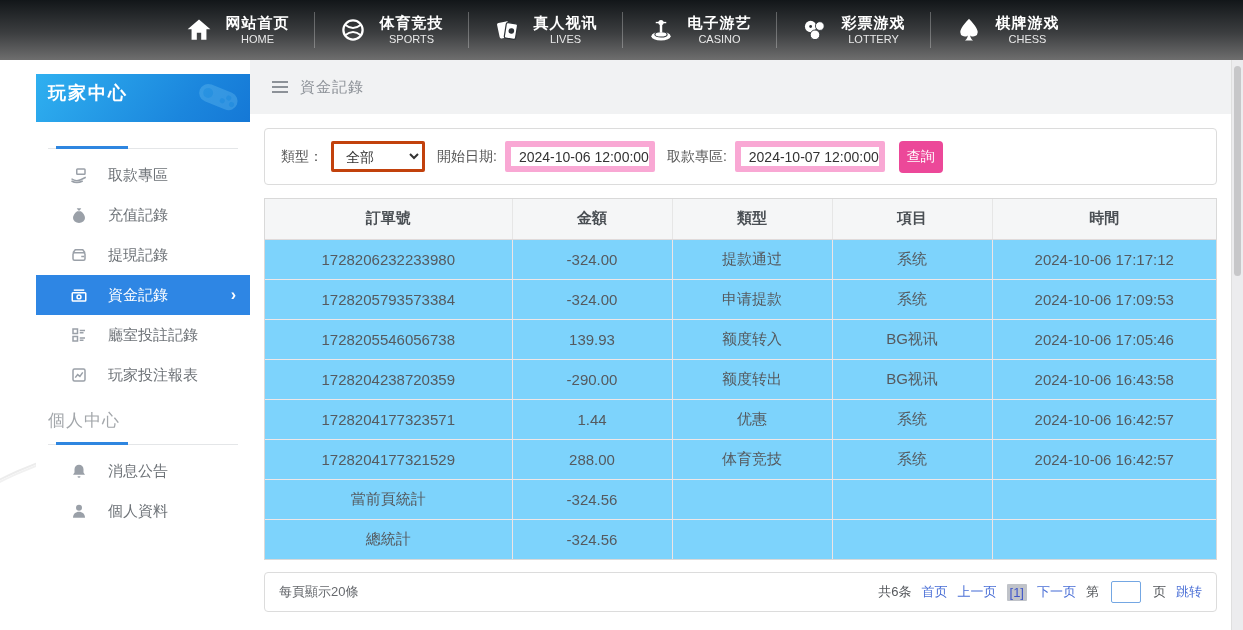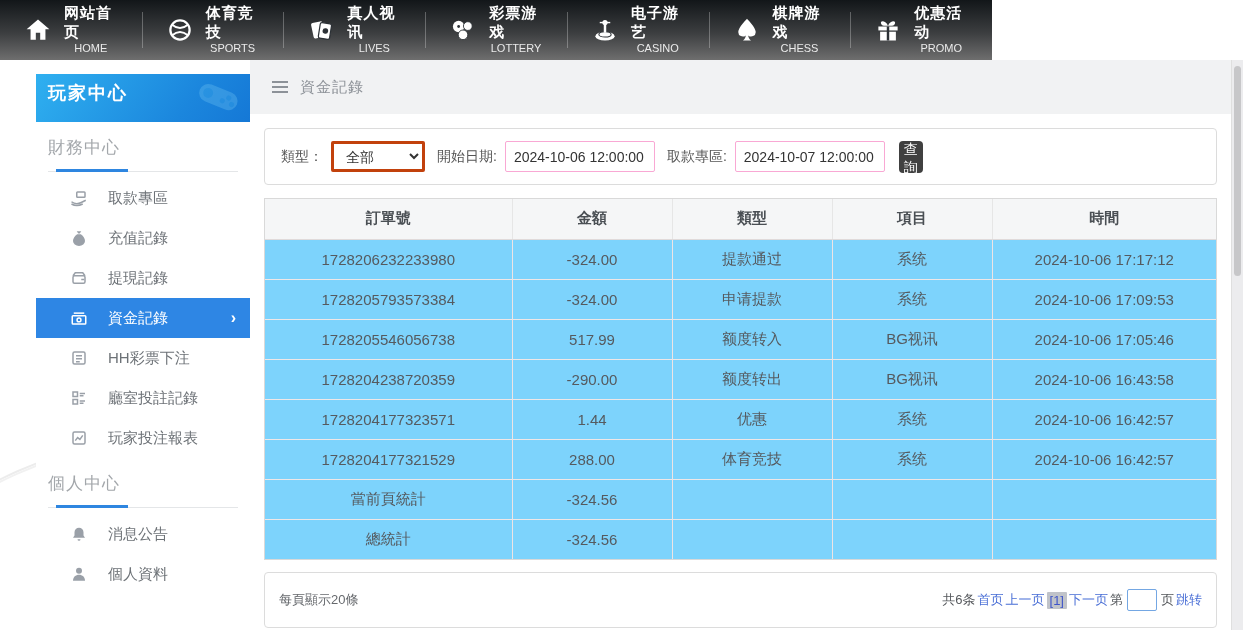--- a/index.html
+++ b/index.html
@@ -6,21 +6,21 @@
   html,body { width:1243px; height:630px; overflow:hidden; }
   body { font-family:"Liberation Sans","DejaVu Sans",sans-serif; background:#ffffff; position:relative; }
 
   
   .swoosh { position:absolute; left:-120px; bottom:-40px; width:420px; height:220px;
     border-top:2px solid #ececec; border-radius:50%; transform:rotate(-18deg); pointer-events:none; }
   .swoosh2 { position:absolute; left:-140px; bottom:-80px; width:480px; height:260px;
     border-top:2px solid #f1f1f1; border-radius:50%; transform:rotate(-18deg); pointer-events:none; }
 
   
-  .topnav { position:absolute; left:0; top:0; width:992px; height:60px;
+  .topnav { position:absolute; left:0; top:0; width:1243px; height:60px;
     background:linear-gradient(#121619 0%, #3c3e40 55%, #6e6e6e 100%);
     display:flex; align-items:center; justify-content:center; z-index:5; }
   .nav-items { display:flex; align-items:center; height:100%; }
   .nav-item { display:flex; align-items:center; gap:12px; padding:0 24px; height:100%;
     cursor:pointer; text-decoration:none; position:relative; }
   .nav-item + .nav-item::before { content:""; position:absolute; left:0; top:12px; bottom:12px;
     width:1px; background:rgba(255,255,255,.28); }
   .nav-icon { width:30px; height:30px; display:flex; align-items:center; justify-content:center; }
   .nav-text { display:flex; flex-direction:column; align-items:center; line-height:1.25; }
   .nav-text .zh { color:#ffffff; font-size:15px; font-weight:bold; letter-spacing:1px; }
@@ -61,40 +61,40 @@
   .hamburger { width:16px; display:flex; flex-direction:column; gap:3px; }
   .hamburger i { display:block; height:2px; background:#8d9298; }
   .breadcrumb .crumb-title { color:#8d9298; font-size:15px; letter-spacing:1px; }
 
   .filter-panel { margin:14px 14px 0 14px; height:57px; border:1px solid #dcdcdc; border-radius:4px;
     display:flex; align-items:center; padding:0 12px; gap:8px; background:#fff; }
   .filter-label { color:#555; font-size:14px; margin-left:4px; }
   .type-select { width:94px; height:31px; border:3px solid #c2410c; border-radius:2px;
     font-size:14px; color:#333; padding-left:8px; background:#fff;
     font-family:"Liberation Sans","DejaVu Sans",sans-serif; }
-  .date-input { width:150px; height:31px; border:1px solid #f9a8d4; border-radius:2px;
+  .date-input { width:150px; height:31px; border:6px solid #f9a8d4; border-radius:2px;
     font-size:14px; color:#333; text-align:left; padding-left:8px;
     font-family:"Liberation Sans","DejaVu Sans",sans-serif; }
-  .search-btn { margin-left:6px; width:24px; height:32px; background:#404040; color:#fff;
+  .search-btn { margin-left:6px; width:44px; height:32px; background:#ec4899; color:#fff;
     border:none; border-radius:4px; font-size:14px; cursor:pointer;
     font-family:"Liberation Sans","DejaVu Sans",sans-serif; }
 
   .table-wrap { margin:13px 14px 0 14px; border:1px solid #d9d9d9; }
   table { width:100%; border-collapse:collapse; table-layout:fixed; }
   col.c-order{width:247px;} col.c-amount{width:160px;} col.c-type{width:160px;} col.c-item{width:160px;}
   th { height:40px; background:#f5f6f7; color:#4a4f54; font-size:15px; font-weight:bold;
     border-right:1px solid #e6e6e6; border-bottom:1px solid #e0dada; text-align:center; }
   td { height:40px; color:#555a5f; font-size:15px; text-align:center;
     border-right:1px solid #eee4e4; border-top:1px solid #efe7e7; background:#7dd3fc; }
   th:last-child, td:last-child { border-right:none; }
 
-  .table-foot { margin:12px 14px 0 14px; height:56px; border:1px solid #dcdcdc; border-radius:4px;
+  .table-foot { margin:12px 14px 0 14px; height:40px; border:1px solid #dcdcdc; border-radius:4px;
     display:flex; align-items:center; justify-content:space-between; padding:0 14px; background:#fff; }
   .per-page { color:#66696d; font-size:13px; }
-  .pager { display:flex; align-items:center; gap:2px; font-size:13px; color:#55585c; }
+  .pager { display:flex; align-items:center; gap:10px; font-size:13px; color:#55585c; }
   .pager a { color:#4a6fd6; text-decoration:none; cursor:pointer; }
   .pager .current { background:#c0c3c9; color:#3f55c9; padding:1px 3px; border-radius:1px; }
   .jump-input { width:30px; height:22px; border:1px solid #74a7e3; border-radius:2px;
     margin:0 2px; text-align:center; font-size:13px; }
 </style>
 </head>
 <body>
 
 <div class="swoosh"></div>
 <div class="swoosh2"></div>
@@ -137,74 +137,60 @@
       </span>
       <span class="nav-text">
           <span class="zh">真人视讯</span>
           <span class="en">LIVES</span>
         </span>
     </a>
 
     <a class="nav-item">
       <span class="nav-icon">
         <svg width="28" height="28" viewBox="0 0 32 32">
-            <circle cx="11" cy="12" r="6.5" fill="#fff"></circle>
-            <circle cx="21.5" cy="11.5" r="5" fill="#fff" stroke="#2c3136" stroke-width="1"></circle>
-            <circle cx="16" cy="21.5" r="5.5" fill="#fff" stroke="#2c3136" stroke-width="1"></circle>
-            <circle cx="11" cy="12" r="1.6" fill="#2c3136"></circle>
-          </svg>
-      </span>
-      <span class="nav-text">
-          <span class="zh">彩票游戏</span>
-          <span class="en">LOTTERY</span>
-        </span>
-    </a>
-
-    <a class="nav-item">
-      <span class="nav-icon">
-        <svg width="28" height="28" viewBox="0 0 32 32">
             <ellipse cx="16" cy="23" rx="11" ry="5" fill="#fff"></ellipse>
             <ellipse cx="16" cy="21" rx="7" ry="3" fill="none" stroke="#2c3136" stroke-width="1.2"></ellipse>
             <rect x="14.6" y="10" width="2.8" height="9" fill="#fff"></rect>
             <circle cx="16" cy="7.5" r="3" fill="#fff"></circle>
             <path d="M10 7.5h12" stroke="#fff" stroke-width="1.6"></path>
           </svg>
       </span>
       <span class="nav-text">
           <span class="zh">电子游艺</span>
           <span class="en">CASINO</span>
         </span>
     </a>
 
     <a class="nav-item">
       <span class="nav-icon">
         <svg width="28" height="28" viewBox="0 0 32 32">
+            <circle cx="11" cy="12" r="6.5" fill="#fff"></circle>
+            <circle cx="21.5" cy="11.5" r="5" fill="#fff" stroke="#2c3136" stroke-width="1"></circle>
+            <circle cx="16" cy="21.5" r="5.5" fill="#fff" stroke="#2c3136" stroke-width="1"></circle>
+            <circle cx="11" cy="12" r="1.6" fill="#2c3136"></circle>
+          </svg>
+      </span>
+      <span class="nav-text">
+          <span class="zh">彩票游戏</span>
+          <span class="en">LOTTERY</span>
+        </span>
+    </a>
+
+    <a class="nav-item">
+      <span class="nav-icon">
+        <svg width="28" height="28" viewBox="0 0 32 32">
             <path d="M16 3C16 3 6 13 6 18.2a5.2 5.2 0 0 0 8.6 4c-.2 2.8-1.2 4-3.2 5.8h9.2c-2-1.8-3-3-3.2-5.8a5.2 5.2 0 0 0 8.6-4C26 13 16 3 16 3Z" fill="#fff"></path>
           </svg>
       </span>
       <span class="nav-text">
           <span class="zh">棋牌游戏</span>
           <span class="en">CHESS</span>
         </span>
     </a>
 
-    <a class="nav-item">
-      <span class="nav-icon">
-        <svg width="28" height="28" viewBox="0 0 32 32">
-            <rect x="5" y="12" width="22" height="4.5" fill="#fff"></rect>
-            <rect x="7" y="18" width="18" height="10" fill="#fff"></rect>
-            <rect x="14.6" y="12" width="2.8" height="16" fill="#2c3136"></rect>
-            <path d="M16 11c-3-6-9-6-8-2.5S14 11 16 11Zm0 0c3-6 9-6 8-2.5S18 11 16 11Z" fill="#fff"></path>
-          </svg>
-      </span>
-      <span class="nav-text">
-          <span class="zh">优惠活动</span>
-          <span class="en">PROMO</span>
-        </span>
-    </a>
 
   </nav>
 </header>
 
 <div class="scrollbar">
     <div class="thumb"></div>
   </div>
 
 <aside class="sidebar">
   <div class="sb-header">
@@ -217,21 +203,20 @@
             <circle cx="15" cy="21" r="5" fill="#4db8f0"></circle>
             <circle cx="36" cy="18" r="2.6" fill="#4db8f0"></circle>
             <circle cx="41" cy="23" r="2.6" fill="#4db8f0"></circle>
             <circle cx="31" cy="23" r="2.6" fill="#4db8f0"></circle>
           </g>
         </svg>
     </span>
   </div>
 
   <div class="section-head">
-    <div class="section-title">財務中心</div>
     <div class="section-rule">
         <span></span>
       </div>
   </div>
 
   <div class="sb-items">
     <div class="sb-item">
       <span class="sb-icon">
         <svg width="18" height="18" viewBox="0 0 24 24" fill="none" stroke="currentColor" stroke-width="2">
             <rect x="9" y="4" width="11" height="7" rx="1"></rect>
@@ -262,29 +247,20 @@
     <div class="sb-item active">
       <span class="sb-icon">
         <svg width="18" height="18" viewBox="0 0 24 24" fill="none" stroke="currentColor" stroke-width="2">
             <rect x="3" y="9" width="18" height="11" rx="1"></rect>
             <circle cx="12" cy="14.5" r="2.6"></circle>
             <path d="M5 5.5h14"></path>
           </svg>
       </span>
       <span>資金記錄</span>
       <span class="chev">›</span>
-    </div>
-    <div class="sb-item">
-      <span class="sb-icon">
-        <svg width="18" height="18" viewBox="0 0 24 24" fill="none" stroke="currentColor" stroke-width="2">
-            <rect x="4" y="4" width="16" height="16" rx="2"></rect>
-            <path d="M8 9h8M8 13h8M8 17h5"></path>
-          </svg>
-      </span>
-      <span>HH彩票下注</span>
     </div>
     <div class="sb-item">
       <span class="sb-icon">
         <svg width="18" height="18" viewBox="0 0 24 24" fill="none" stroke="currentColor" stroke-width="2">
             <rect x="4" y="4" width="6" height="6"></rect>
             <rect x="4" y="14" width="6" height="6"></rect>
             <path d="M13 6h7M13 9h5M13 16h7M13 19h5"></path>
           </svg>
       </span>
       <span>廳室投註記錄</span>
@@ -380,21 +356,21 @@
         </tr>
         <tr>
           <td>1728205793573384</td>
           <td>-324.00</td>
           <td>申请提款</td>
           <td>系统</td>
           <td>2024-10-06 17:09:53</td>
         </tr>
         <tr>
           <td>1728205546056738</td>
-          <td>517.99</td>
+          <td>139.93</td>
           <td>额度转入</td>
           <td>BG视讯</td>
           <td>2024-10-06 17:05:46</td>
         </tr>
         <tr>
           <td>1728204238720359</td>
           <td>-290.00</td>
           <td>额度转出</td>
           <td>BG视讯</td>
           <td>2024-10-06 16:43:58</td>

